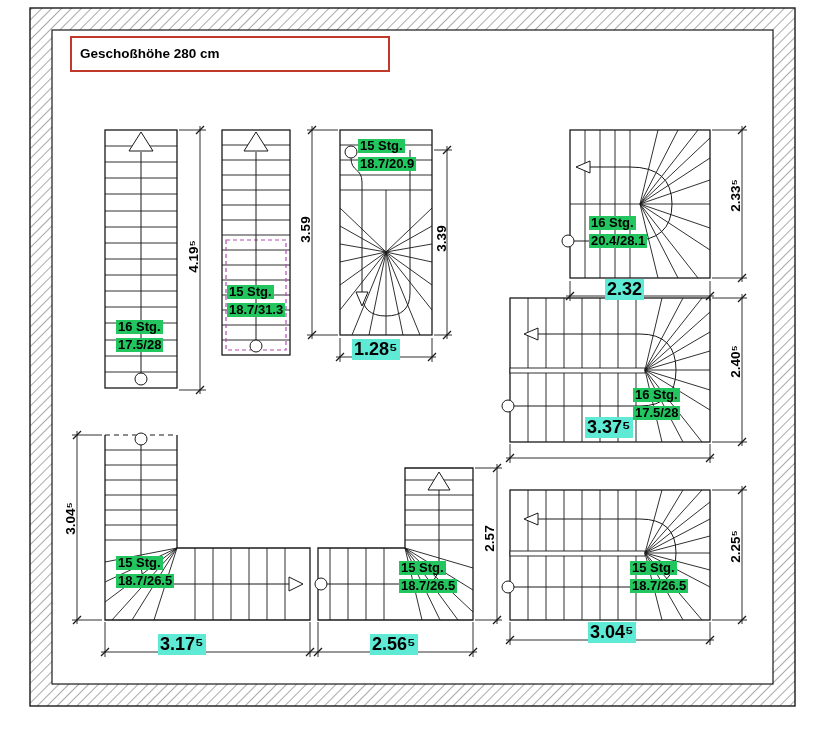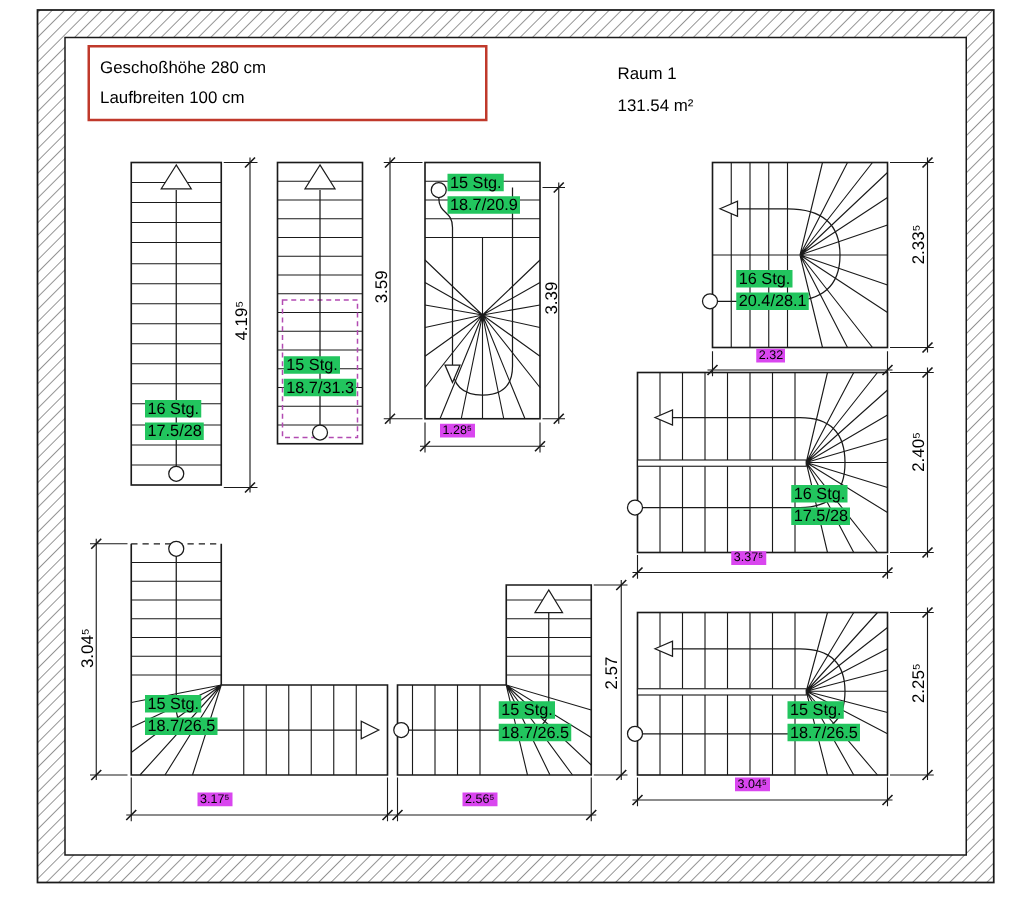--- a/index.html
+++ b/index.html
@@ -1,20 +1,20 @@
 <!DOCTYPE html>
 <html><head>
 <meta charset="utf-8">
 <style>
   html,body{margin:0;padding:0;background:#fff;}
   body{width:825px;height:739px;font-family:"Liberation Sans","DejaVu Sans",sans-serif;color:#000;}
-  #plan{position:relative;width:825px;height:739px;overflow:hidden;background:#fff;}
+  #plan{position:relative;width:825px;height:739px;overflow:hidden;background:#fff;font-weight:bold;}
   #plan svg{position:absolute;left:0;top:0;}
   .lbl{position:absolute;font-size:13px;line-height:1.1;background:#22c55e;padding:0 2px;white-space:nowrap;}
-  .dim{position:absolute;font-size:10px;white-space:nowrap;background:#d946ef;padding:0 2px;}
+  .dim{position:absolute;font-size:18px;white-space:nowrap;background:#5eead4;padding:0 2px;}
   .dim-v{position:absolute;font-size:13.5px;width:52px;text-align:center;transform:rotate(-90deg);white-space:nowrap;}
   .note{position:absolute;left:70px;top:36px;width:300px;border:2px solid #c0392b;padding:4px 8px;font-size:13.5px;line-height:1.8;background:#fff;}
   .room{position:absolute;left:494px;top:46px;font-size:13.5px;line-height:1.9;}
 </style>
 </head>
 <body>
 
 <div id="plan">
 
   <svg width="825" height="739" viewBox="0 0 825 739">
@@ -159,27 +159,22 @@
       </g>
       <g>
         <path d="M497 464V624M475 468H502M475 620H502"></path>
         <path stroke-width="1.3" d="M493 472L501 464M493 624L501 616"></path>
       </g>
     </g>
   </svg>
 
   <div class="note">
     <div>Geschoßhöhe 280 cm</div>
-    <div>Laufbreiten 100 cm</div>
   </div>
 
-  <div class="room">
-    <div>Raum 1</div>
-    <div>131.54 m²</div>
-  </div>
 
   <div class="lbl" style="left:116px;top:320px">16 Stg.</div>
   <div class="lbl" style="left:116px;top:338px">17.5/28</div>
   <div class="lbl" style="left:227px;top:285px">15 Stg.</div>
   <div class="lbl" style="left:227px;top:303px">18.7/31.3</div>
   <div class="lbl" style="left:358px;top:139px">15 Stg.</div>
   <div class="lbl" style="left:358px;top:157px">18.7/20.9</div>
   <div class="lbl" style="left:589px;top:216px">16 Stg.</div>
   <div class="lbl" style="left:589px;top:234px">20.4/28.1</div>
   <div class="lbl" style="left:633px;top:388px">16 Stg.</div>
@@ -191,21 +186,21 @@
   <div class="lbl" style="left:399px;top:561px">15 Stg.</div>
   <div class="lbl" style="left:399px;top:579px">18.7/26.5</div>
 
   <div class="dim-v" style="left:167px;top:249px">4.19⁵</div>
   <div class="dim-v" style="left:279px;top:222px">3.59</div>
   <div class="dim-v" style="left:415px;top:231px">3.39</div>
   <div class="dim" style="left:352px;top:339px">1.28⁵</div>
   <div class="dim-v" style="left:709px;top:188px">2.33⁵</div>
   <div class="dim" style="left:605px;top:279px">2.32</div>
   <div class="dim-v" style="left:709px;top:354px">2.40⁵</div>
-  <div class="dim" style="left:585px;top:441px">3.37⁵</div>
+  <div class="dim" style="left:585px;top:417px">3.37⁵</div>
   <div class="dim-v" style="left:709px;top:539px">2.25⁵</div>
   <div class="dim" style="left:588px;top:622px">3.04⁵</div>
   <div class="dim-v" style="left:44px;top:511px">3.04⁵</div>
   <div class="dim" style="left:158px;top:634px">3.17⁵</div>
   <div class="dim-v" style="left:463px;top:531px">2.57</div>
   <div class="dim" style="left:370px;top:634px">2.56⁵</div>
 
 </div>
 
 </body></html>

